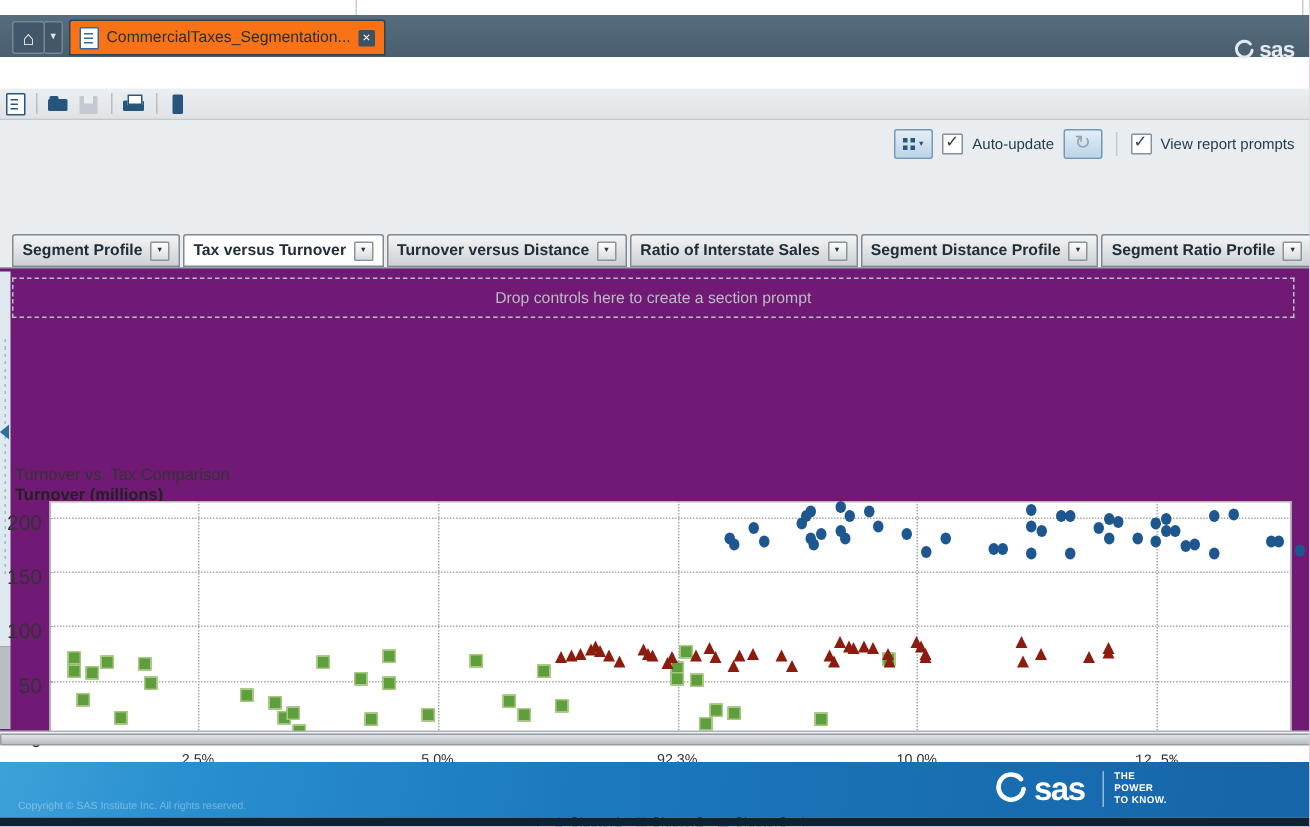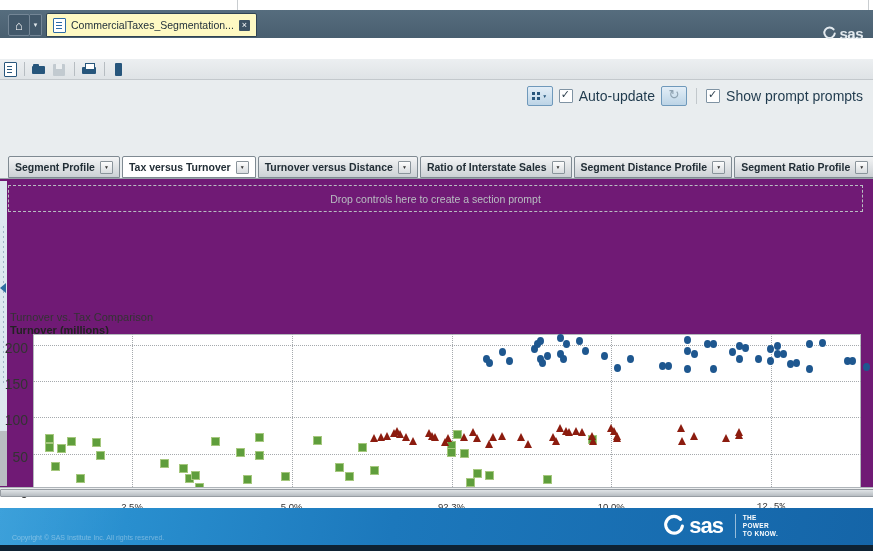--- a/index.html
+++ b/index.html
@@ -11,21 +11,21 @@
   .browser-strip{left:0;top:0;width:873px;height:10px;background:#fff;}
   .vline{width:1px;height:10px;background:#c9cdd0;top:0;}
 
   
   .appbar{left:0;top:10px;width:873px;height:28px;background:linear-gradient(#566d7e,#495f70);}
   .home-btn{left:8px;top:14px;width:20px;height:20px;background:#42586a;border:1px solid #77capx;
             border:1px solid #748696;border-radius:2px;display:flex;align-items:center;justify-content:center;cursor:pointer;}
   .home-glyph{color:#fff;font-size:13px;line-height:1;}
   .home-drop{left:30px;top:14px;width:11px;height:20px;background:#42586a;border:1px solid #748696;border-left:none;
              border-radius:0 2px 2px 0;color:#dfe6ea;font-size:6px;display:flex;align-items:center;justify-content:center;cursor:pointer;}
-  .doc-tab{left:46px;top:13px;height:22px;background:#fef9c3;border:1px solid #2f4354;border-radius:2px 2px 0 0;
+  .doc-tab{left:46px;top:13px;height:22px;background:#f97316;border:1px solid #2f4354;border-radius:2px 2px 0 0;
            display:flex;align-items:center;padding:0 6px;gap:5px;cursor:pointer;}
   .doc-icon{width:11px;height:13px;background:#fff;border:1px solid #2d6ca5;border-radius:1px;position:relative;}
   .doc-icon:before{content:"";position:absolute;left:2px;top:3px;width:6px;height:1px;background:#2d6ca5;box-shadow:0 3px 0 #2d6ca5,0 6px 0 #2d6ca5;}
   .doc-tab-label{font-size:10.5px;color:#22313c;white-space:nowrap;}
   .tab-close{width:11px;height:11px;background:#3c войн;background:#3d5264;color:#fff;font-size:9px;line-height:11px;text-align:center;border-radius:1px;cursor:pointer;}
   .sas-logo-top{right:10px;top:15px;display:flex;align-items:center;gap:2px;}
   .sas-logo-top .sas-word{color:#e3eaef;font-weight:bold;font-size:15px;letter-spacing:-0.5px;}
 
   
   .menubar{left:0;top:38px;width:873px;height:20px;background:linear-gradient(#f5f7f8,#dee2e5);
@@ -54,21 +54,21 @@
 
   
   .view-controls{position:absolute;right:10px;top:6px;display:flex;align-items:center;gap:6px;}
   .layout-btn{width:24px;height:18px;background:linear-gradient(#e3eef7,#bcd4e6);border:1px solid #6f99bb;border-radius:2px;
               display:flex;align-items:center;justify-content:center;gap:2px;cursor:pointer;}
   .grid-glyph{width:8px;height:8px;display:grid;grid-template-columns:3px 3px;grid-template-rows:3px 3px;gap:2px;}
   .grid-glyph i{background:#27567c;}
   .layout-caret{font-size:5px;color:#27567c;}
   .chk{width:12px;height:12px;background:#fff;border:1px solid #7f93a3;border-radius:1px;position:relative;cursor:pointer;}
   .chk.checked:before{content:"✓";position:absolute;left:1px;top:-2px;font-size:11px;color:#2b3e4c;font-weight:bold;}
-  .ctl-label{font-size:14px;color:#1f3a4d;}
+  .ctl-label{font-size:10px;color:#1f3a4d;}
   .refresh-btn{width:24px;height:18px;background:linear-gradient(#e3eef7,#bcd4e6);border:1px solid #6f99bb;border-radius:2px;
                color:#8fa3b2;font-size:13px;line-height:16px;text-align:center;cursor:pointer;}
   .ctl-sep{width:1px;height:16px;background:#c2c8cc;margin:0 3px;}
 
   
   .report-dropzone{left:8px;top:32px;width:855px;height:41px;background:#98a1a8;position:absolute;cursor:default;}
   .report-dropzone:after{content:"";position:absolute;left:3px;top:3px;right:3px;bottom:3px;border:1px dashed #e9eced;}
   .report-dropzone .dz-text{position:absolute;left:0;right:0;top:13px;text-align:center;font-size:10.5px;color:#e2e6e8;}
 
   
@@ -180,21 +180,21 @@
             <i></i>
             <i></i>
           </span>
         <span class="layout-caret">▼</span>
       </span>
       <span class="chk checked"></span>
       <span class="ctl-label">Auto-update</span>
       <span class="refresh-btn"><span>↻</span></span>
       <span class="ctl-sep"></span>
       <span class="chk checked"></span>
-      <span class="ctl-label">Show prompt prompts</span>
+      <span class="ctl-label">View report prompts</span>
     </div>
 
 
     <div class="sec-tab-row">
       <span style="display:flex;align-items:flex-end;">
           <div class="sec-tab">
             <span>Segment Profile</span>
             <span class="tab-arrow">▼</span>
           </div>
           <div class="sec-tab active">

